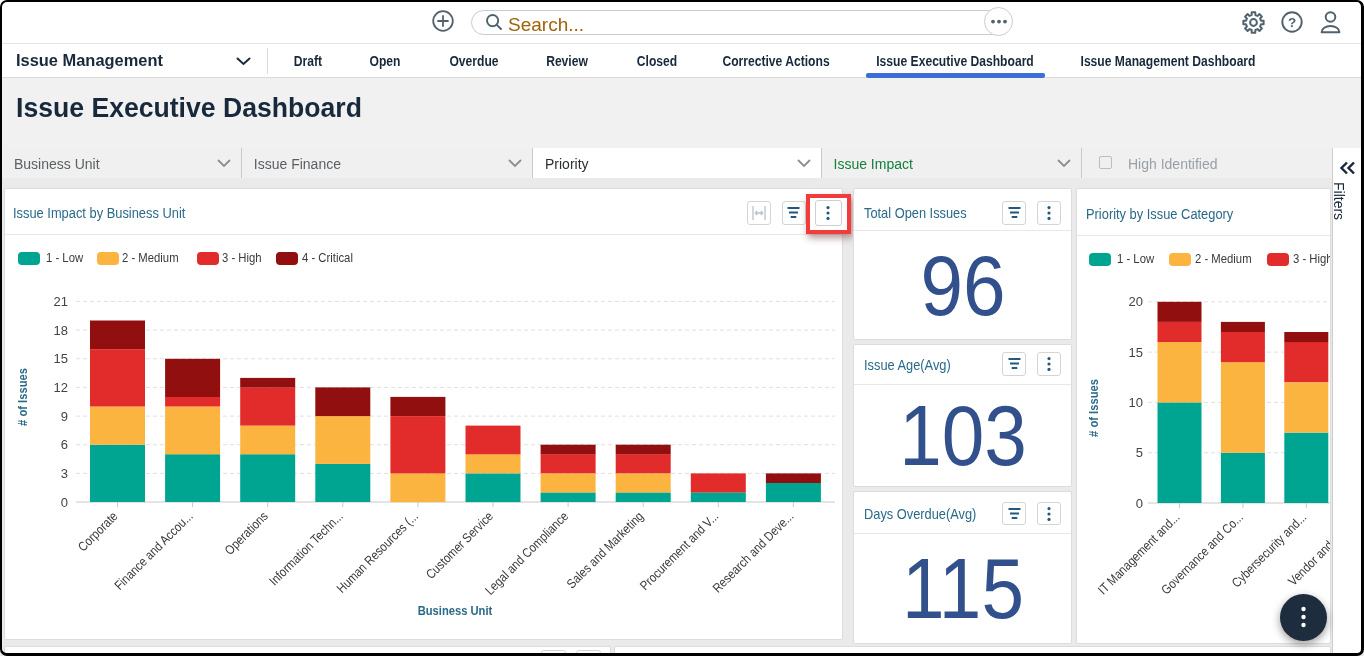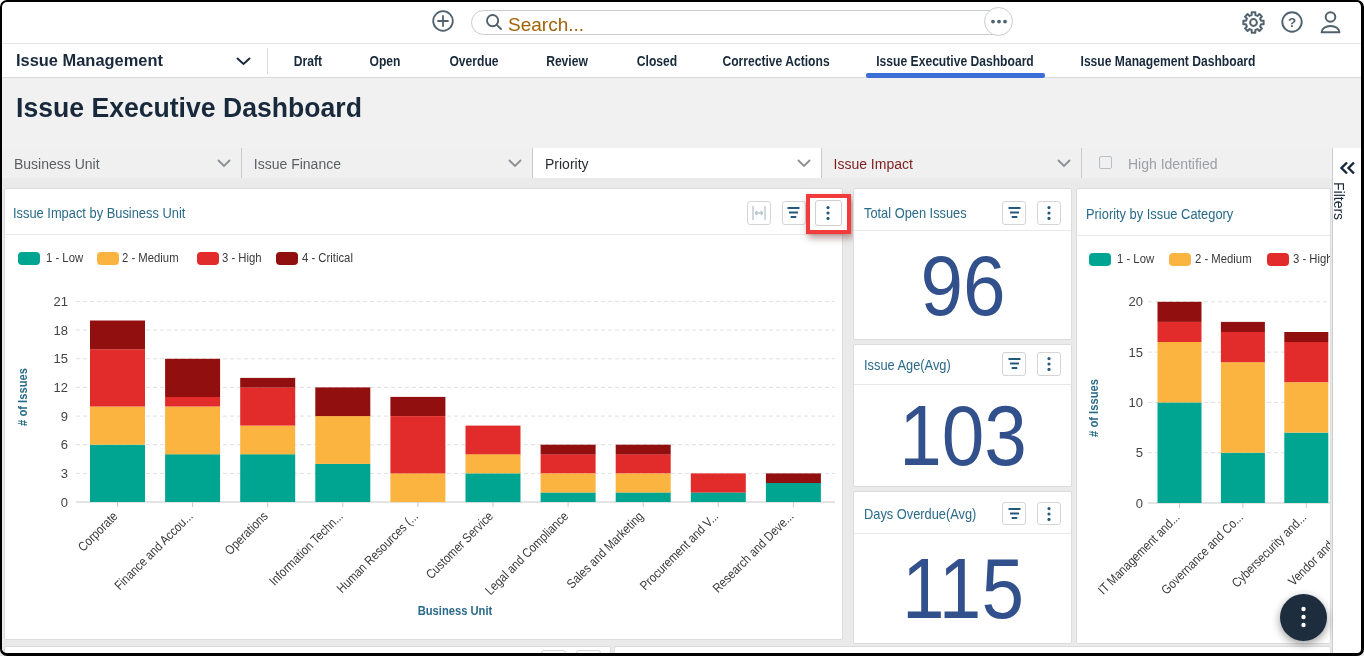--- a/index.html
+++ b/index.html
@@ -65,21 +65,21 @@
 <div class="abs" style="left:253.8px;top:156px;font-size:14px;color:#5a5f63">Issue Finance</div>
 <svg class="abs" style="left:508px;top:159px" width="14" height="9" viewBox="0 0 14 9">
     <path d="M1.5 1.5 L7 7 L12.5 1.5" fill="none" stroke="#8a8f94" stroke-width="1.8" stroke-linecap="round"></path>
   </svg>
 <div class="abs" style="left:533px;top:148px;width:288.5px;height:30px;background:#ffffff;border-right:1px solid #c9c9c9"></div>
 <div class="abs" style="left:545px;top:156px;font-size:14px;color:#2a2e33">Priority</div>
 <svg class="abs" style="left:797px;top:159px" width="14" height="9" viewBox="0 0 14 9">
     <path d="M1.5 1.5 L7 7 L12.5 1.5" fill="none" stroke="#8a8f94" stroke-width="1.8" stroke-linecap="round"></path>
   </svg>
 <div class="abs" style="left:821.5px;top:148px;width:260.5px;height:30px;background:#f0f0f0;border-right:1px solid #c9c9c9"></div>
-<div class="abs" style="left:833.5px;top:156px;font-size:14px;color:#7f1d1d">Issue Impact</div>
+<div class="abs" style="left:833.5px;top:156px;font-size:14px;color:#15803d">Issue Impact</div>
 <svg class="abs" style="left:1057px;top:159px" width="14" height="9" viewBox="0 0 14 9">
     <path d="M1.5 1.5 L7 7 L12.5 1.5" fill="none" stroke="#8a8f94" stroke-width="1.8" stroke-linecap="round"></path>
   </svg>
 <div class="abs" style="left:1082px;top:148px;width:250px;height:30px;background:#f0f0f0"></div>
 <div class="abs" style="left:1099px;top:156px;width:13px;height:13px;border:1.5px solid #b9bec3;border-radius:2px"></div>
 <div class="abs" style="left:1128px;top:156px;font-size:14px;color:#9aa0a5">High Identified</div>
 <div class="abs" style="left:1332px;top:148px;width:29px;height:505px;background:#fff;border-left:1px solid #ccc"></div>
 <svg class="abs" style="left:1338px;top:160px" width="19" height="16" viewBox="0 0 19 16">
 <path d="M9 2.5 L3.5 8 L9 13.5 M16 2.5 L10.5 8 L16 13.5" fill="none" stroke="#18293b" stroke-width="2.4"></path>
   </svg>

